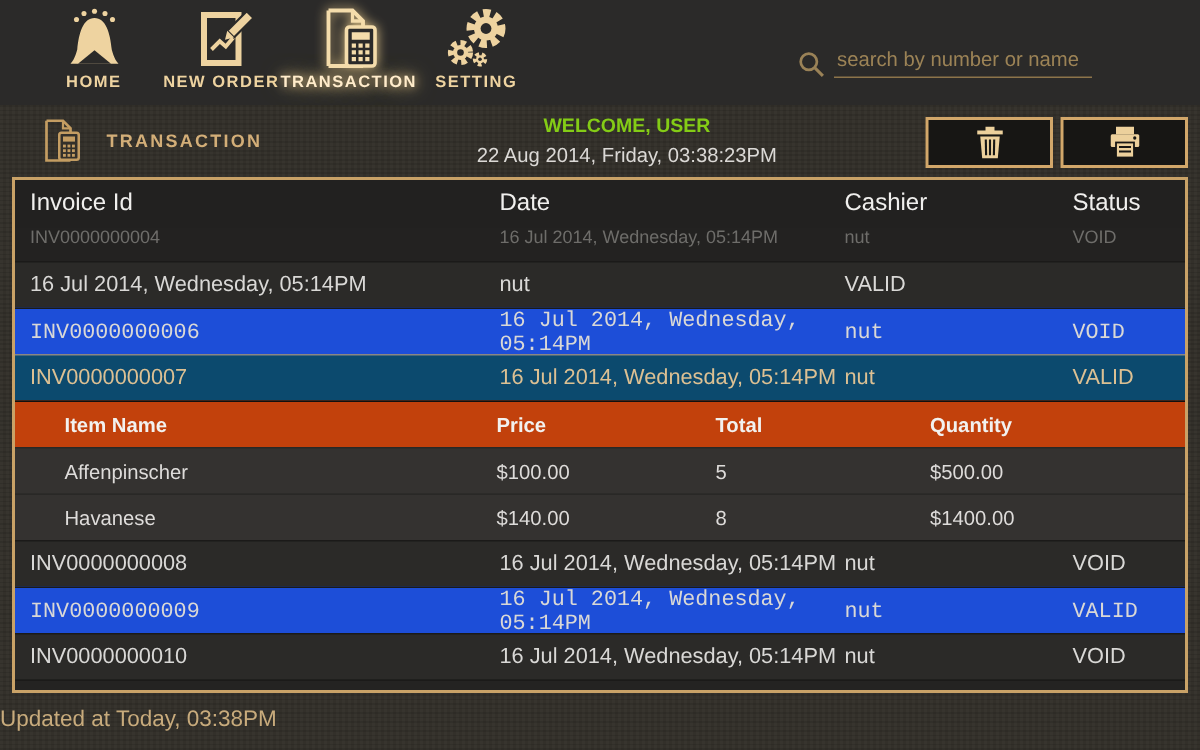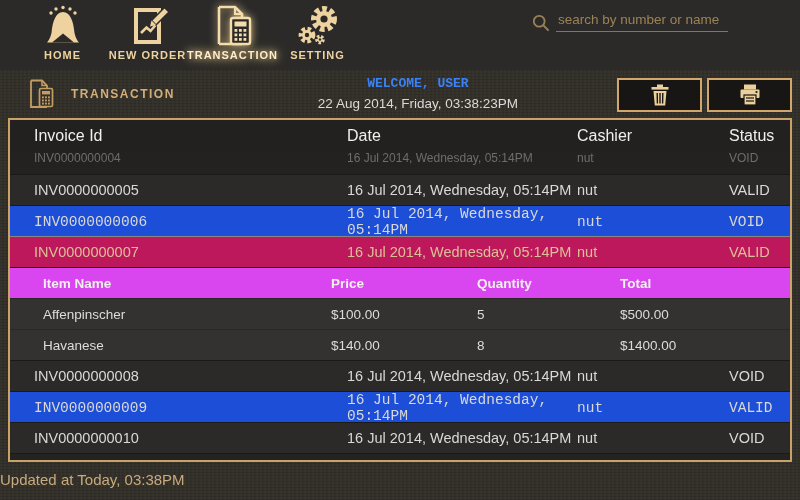--- a/index.html
+++ b/index.html
@@ -15,52 +15,52 @@
   }
 
   
   .navbar { height:70px; background:#2b2a29; display:flex; align-items:stretch; padding-left:20px; position:relative; }
   .nav-item { width:85px; display:flex; flex-direction:column; align-items:center; justify-content:flex-start; padding-top:4px; cursor:pointer; }
   .nav-item .icon-box { height:44px; display:flex; align-items:center; justify-content:center; }
   .nav-label { font-size:11px; font-weight:bold; letter-spacing:1px; color:#eed3a0; margin-top:1px; white-space:nowrap; }
   .nav-item.active .nav-label { color:#ffeccb; text-shadow:0 0 7px rgba(255,221,150,.95), 0 0 14px rgba(255,221,150,.6); }
   .nav-item.active svg { filter:drop-shadow(0 0 4px rgba(255,221,150,.85)); }
 
-  .search-wrap { position:absolute; right:72px; top:12px; display:flex; align-items:flex-end; gap:6px; }
+  .search-wrap { position:absolute; right:72px; top:32px; display:flex; align-items:flex-end; gap:6px; }
   .search-input { background:transparent; border:none; border-bottom:1px solid #8d744a; outline:none;
     width:172px; font-size:13.5px; color:#c9ab74; padding:0 0 4px 2px; font-family:"Liberation Sans", sans-serif; }
   .search-input::placeholder { color:#9c8356; opacity:1; }
 
   
   .headerbar { height:48px; position:relative; display:flex; align-items:center; }
   .hb-icon { margin-left:25px; }
   .hb-title { margin-left:14px; font-size:12px; font-weight:bold; letter-spacing:1.5px; color:#d3ae78; }
   .welcome-block { position:absolute; right:282px; top:5px; text-align:center; line-height:1.45; }
-  .welcome-line { font-size:13px; font-weight:bold; color:#3b82f6;font-family:Liberation Mono, monospace; }
+  .welcome-line { font-size:13px; font-weight:bold; color:#84cc16; }
   .datetime-line { font-size:13.5px; color:#dbd9d6; }
   .hb-btn { position:absolute; top:8px; width:85px; height:34px; background:#171614; border:2px solid #d2a76a;
     display:flex; align-items:center; justify-content:center; cursor:pointer; }
   .btn-trash { right:98px; }
   .btn-print { right:8px; }
 
   
   .panel { position:absolute; left:8px; right:8px; top:118px; height:344px; border:2px solid #c9a267;
     background:#242322; display:flex; flex-direction:column; overflow:hidden; }
-  .grid-main { display:grid; grid-template-columns:313px 230px 152px 1fr; align-items:center; padding-left:24px; }
+  .grid-main { display:grid; grid-template-columns:313px 230px 152px 1fr; align-items:center; padding-left:10px; }
   .grid-sub  { display:grid; grid-template-columns:288px 146px 143px 1fr; align-items:center; padding-left:33px; }
 
   .t-head { height:32px; background:#222120; color:#f0efed; font-size:16px; flex:none; }
   .row { height:31px; font-size:14.5px; color:#d9d8d6; border-top:1px solid #1b1a19; flex:none; cursor:pointer; }
   .row.shade-a { background:#2b2a28; }
   .row.shade-b { background:#1d4ed8;font-family:Liberation Mono, monospace; }
-  .row.selected { background:#be185d; color:#dcc093; border-top:1px solid #8a8783; }
+  .row.selected { background:#0c4a6e; color:#dcc093; border-top:1px solid #8a8783; }
   .row-partial { height:22px; overflow:hidden; background:#232221; flex:none; }
   .row-partial .inner { height:31px; margin-top:-10px; font-size:12px; color:#6e6d6a; }
 
-  .sub-head { height:31px; background:#d946ef; color:#f2f1ef; font-size:13.5px; font-weight:bold; border-top:1px solid #11100f; flex:none; }
+  .sub-head { height:31px; background:#c2410c; color:#f2f1ef; font-size:13.5px; font-weight:bold; border-top:1px solid #11100f; flex:none; }
   .sub-row { height:31px; background:#343230; color:#dedcda; font-size:13.5px; border-top:1px solid #292826; flex:none; cursor:pointer; }
   .filler { flex:1; background:#242322; border-top:1px solid #1b1a19; }
 
   
   .footer { position:absolute; left:0; right:0; top:471px; text-align:left; font-size:15px; color:#c8ab7c; }
 
   svg { display:block; }
 </style>
 </head>
 <body>
@@ -211,21 +211,20 @@
   <div class="row-partial">
     <div class="inner grid-main">
       <span>INV0000000004</span>
       <span>16 Jul 2014, Wednesday, 05:14PM</span>
       <span>nut</span>
       <span>VOID</span>
     </div>
   </div>
 
   <div class="row shade-a grid-main">
-    <span>INV0000000005</span>
     <span>16 Jul 2014, Wednesday, 05:14PM</span>
     <span>nut</span>
     <span>VALID</span>
   </div>
 
   <div class="row shade-b grid-main">
     <span>INV0000000006</span>
     <span>16 Jul 2014, Wednesday, 05:14PM</span>
     <span>nut</span>
     <span>VOID</span>
@@ -234,22 +233,22 @@
   <div class="row selected grid-main">
     <span>INV0000000007</span>
     <span>16 Jul 2014, Wednesday, 05:14PM</span>
     <span>nut</span>
     <span>VALID</span>
   </div>
 
   <div class="sub-head grid-sub">
     <span>Item Name</span>
     <span>Price</span>
+    <span>Total</span>
     <span>Quantity</span>
-    <span>Total</span>
   </div>
 
   <div class="sub-row grid-sub">
     <span>Affenpinscher</span>
     <span>$100.00</span>
     <span>5</span>
     <span>$500.00</span>
   </div>
 
   <div class="sub-row grid-sub">

